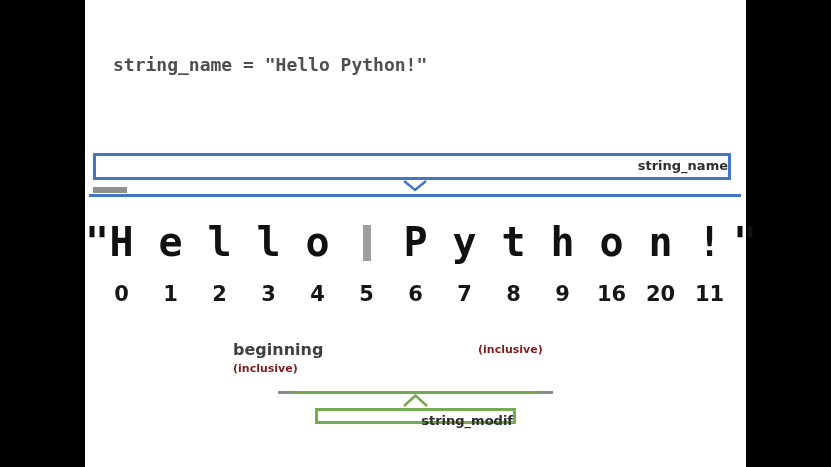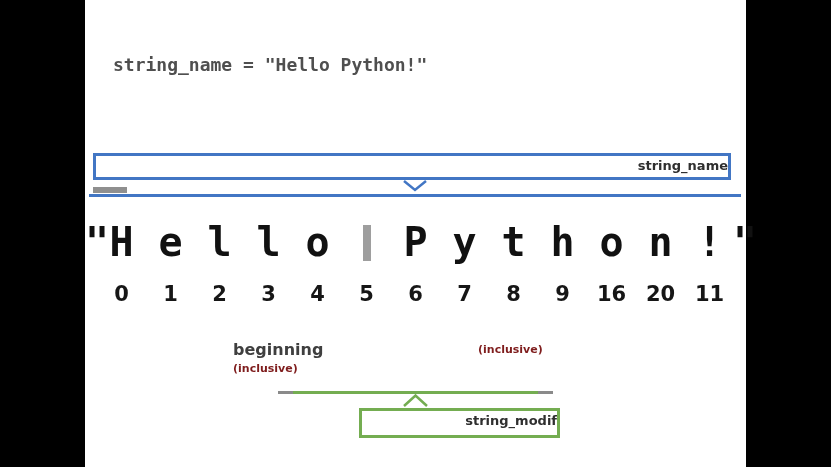--- a/index.html
+++ b/index.html
@@ -28,22 +28,22 @@
   .index-cell{font-size:21px;line-height:28px;font-weight:700;color:#161616;}
   .red-label{width:170px;text-align:left;top:340px;}
   .red-title{font-size:16px;font-weight:700;color:#3f3f3f;line-height:19px;}
   .red-sub{font-size:11px;font-weight:700;color:#7f1d1d;line-height:20px;}
   .ann-start{left:148px;} .ann-end{left:393px;}
   .slice-line{left:208px;top:391px;width:245px;height:2.5px;background:#74ad51;}
   .tick{top:391px;width:15px;height:2.5px;background:#8a8a8a;}
   .tick-l{left:193px;} .tick-r{left:453px;}
   .caret{left:318px;top:394px;}
   .chev{left:318px;top:180px;}
-  .slice-box{left:230px;top:408px;width:201px;height:30px;border:3px solid #74ad51;
-             box-sizing:border-box;text-align:center;margin-left:44px;}
+  .slice-box{left:230px;top:408px;width:201px;height:16px;border:3px solid #74ad51;
+             box-sizing:border-box;text-align:center;}
 </style>
 </head>
 <body>
 
 <div class="panel">
 
   <div class="abs code code1">string_name = "Hello Python!"</div>
 
   <div class="abs str-box">
     <div class="box-label">string_name</div>

